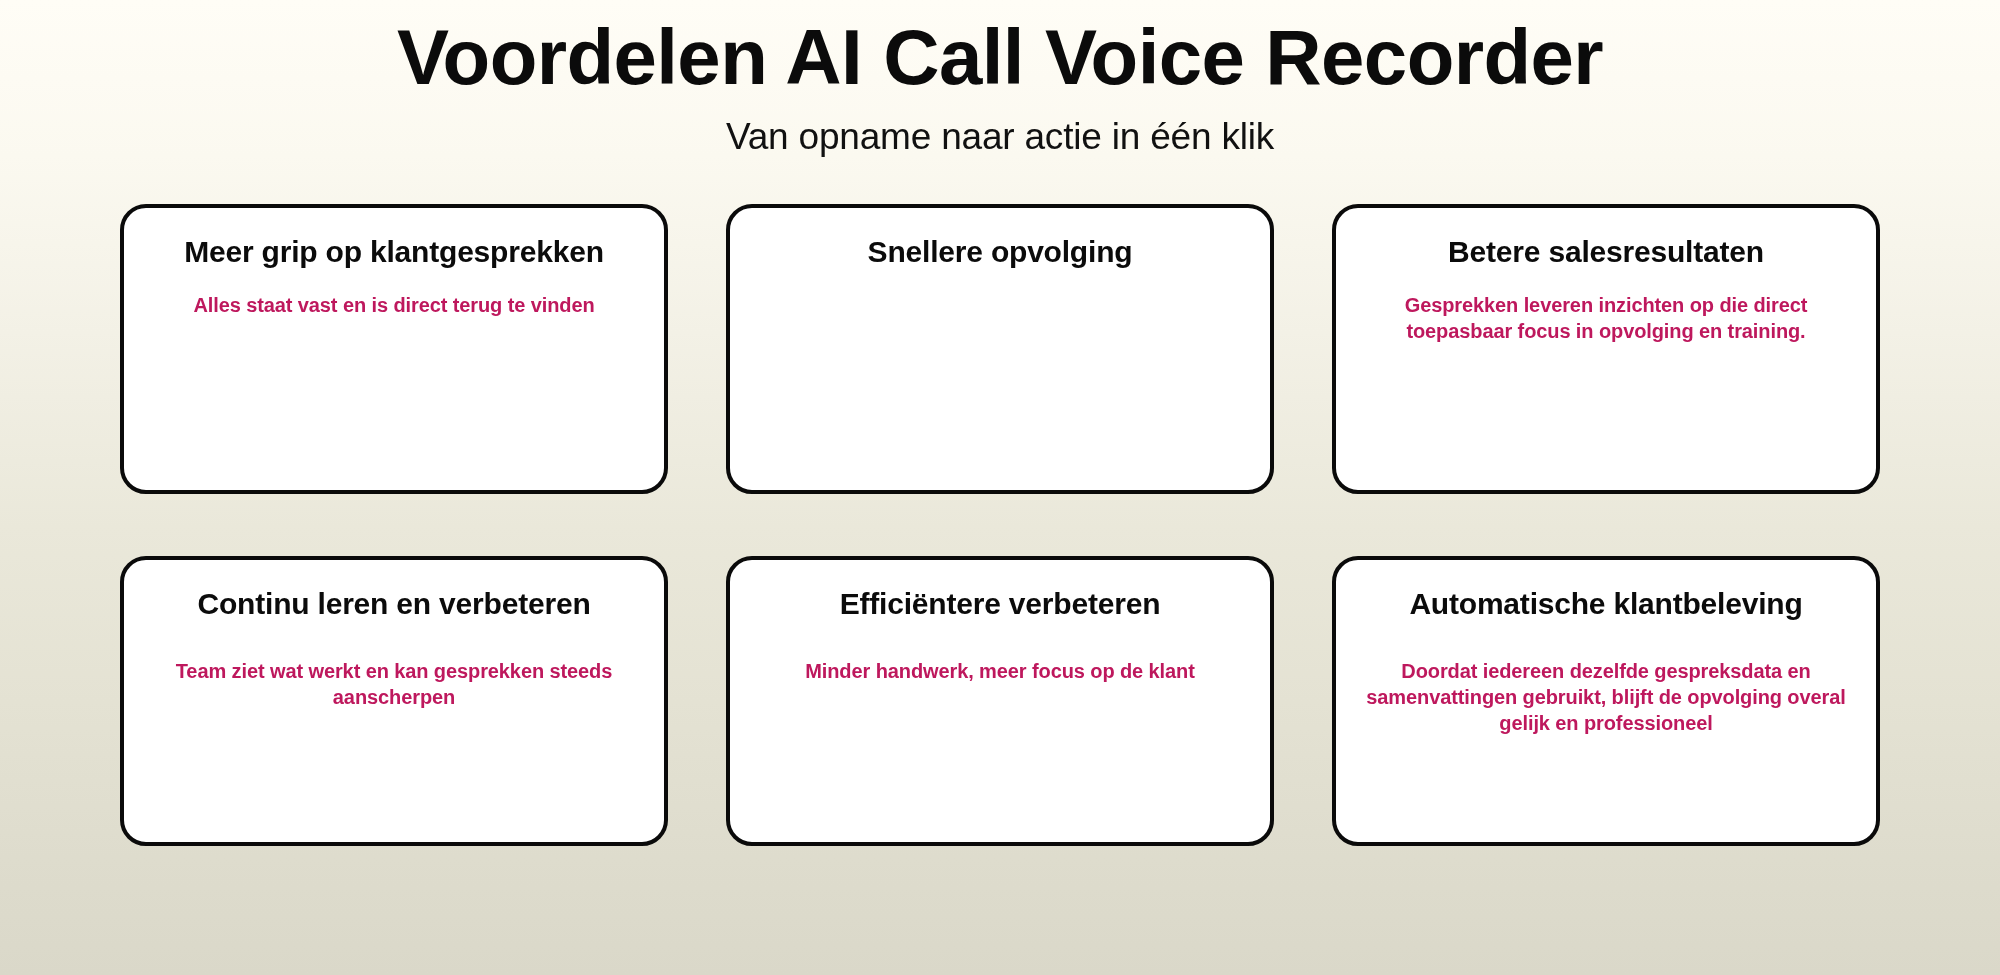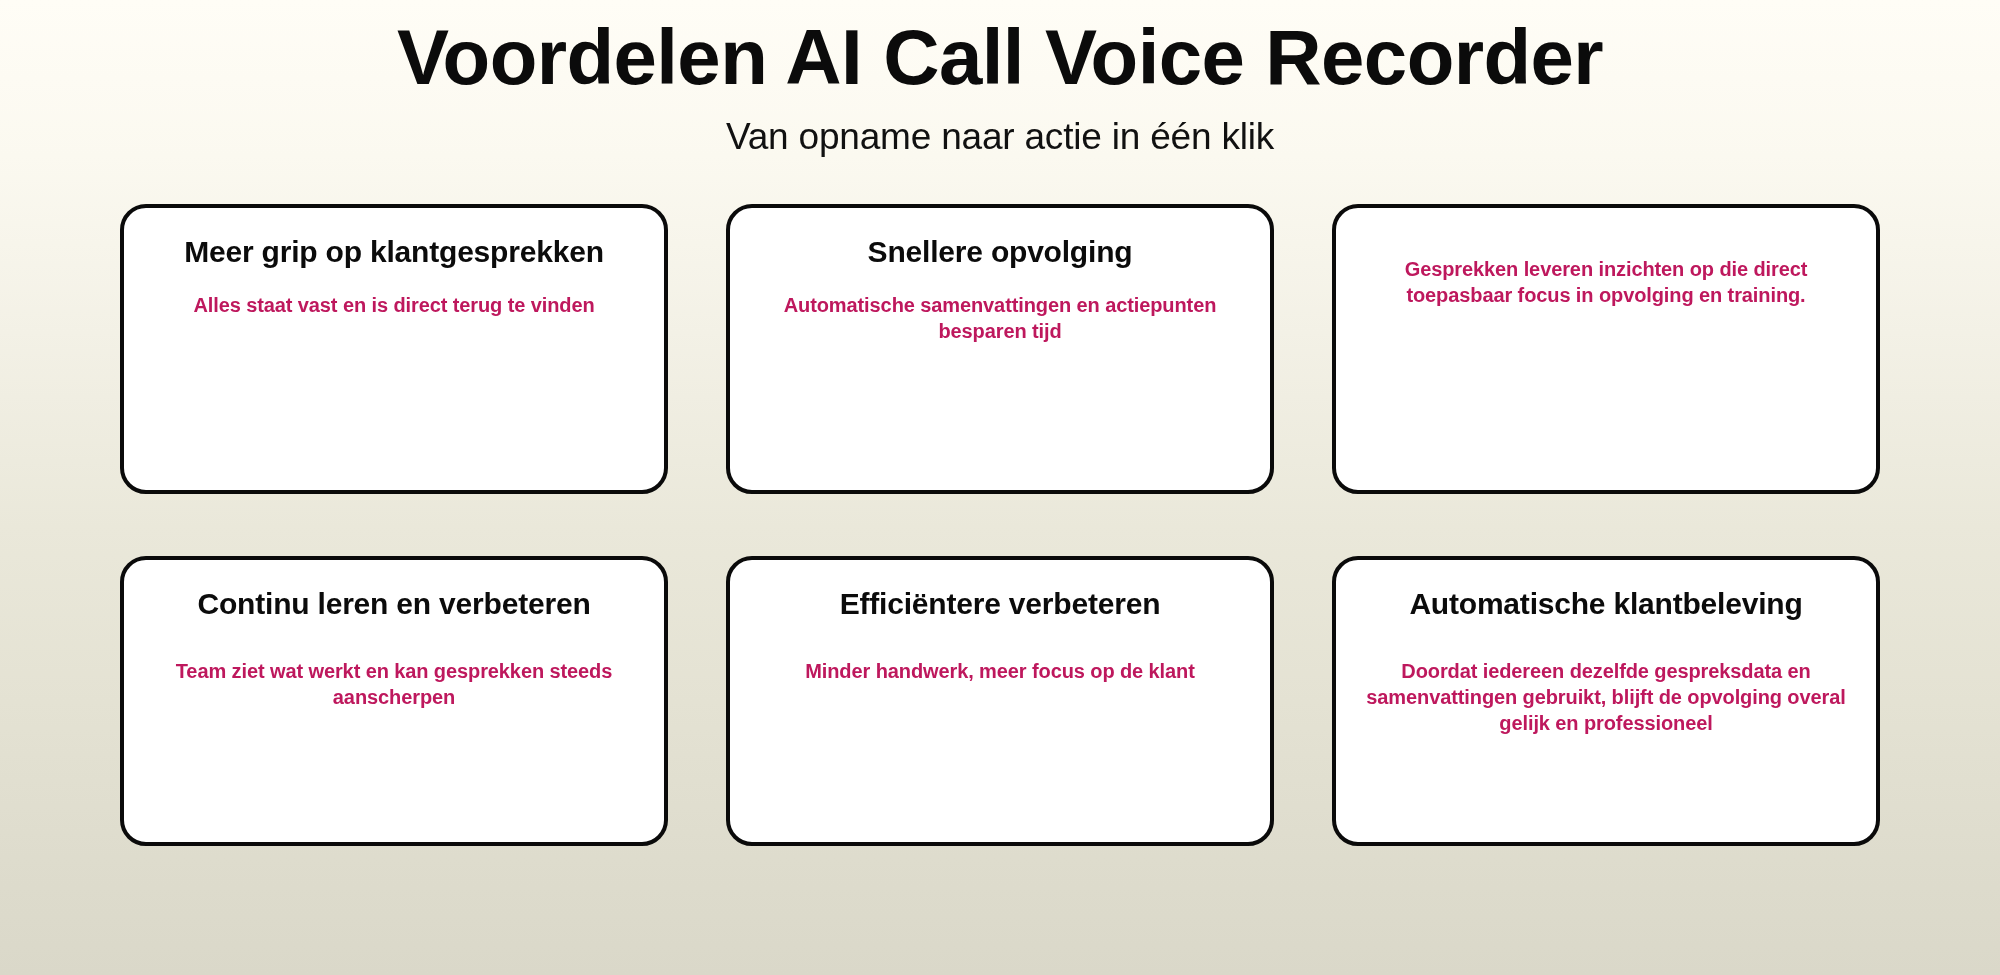--- a/index.html
+++ b/index.html
@@ -119,24 +119,24 @@
 
     <div class="card-row">
 
       <div class="card tight">
         <div class="card-title">Meer grip op klantgesprekken</div>
         <div class="card-body">Alles staat vast en is direct terug te vinden</div>
       </div>
 
       <div class="card tight">
         <div class="card-title">Snellere opvolging</div>
-        <div class="card-body">Automatische samenvattingen en actiepunten besparen tijd</div>
       </div>
 
       <div class="card tight">
+        <div class="card-title">Betere salesresultaten</div>
         <div class="card-body">Gesprekken leveren inzichten op die direct toepasbaar focus in opvolging en training.</div>
       </div>
 
     </div>
 
     <div class="card-row">
 
       <div class="card loose">
         <div class="card-title">Continu leren en verbeteren</div>
         <div class="card-body">Team ziet wat werkt en kan gesprekken steeds aanscherpen</div>

